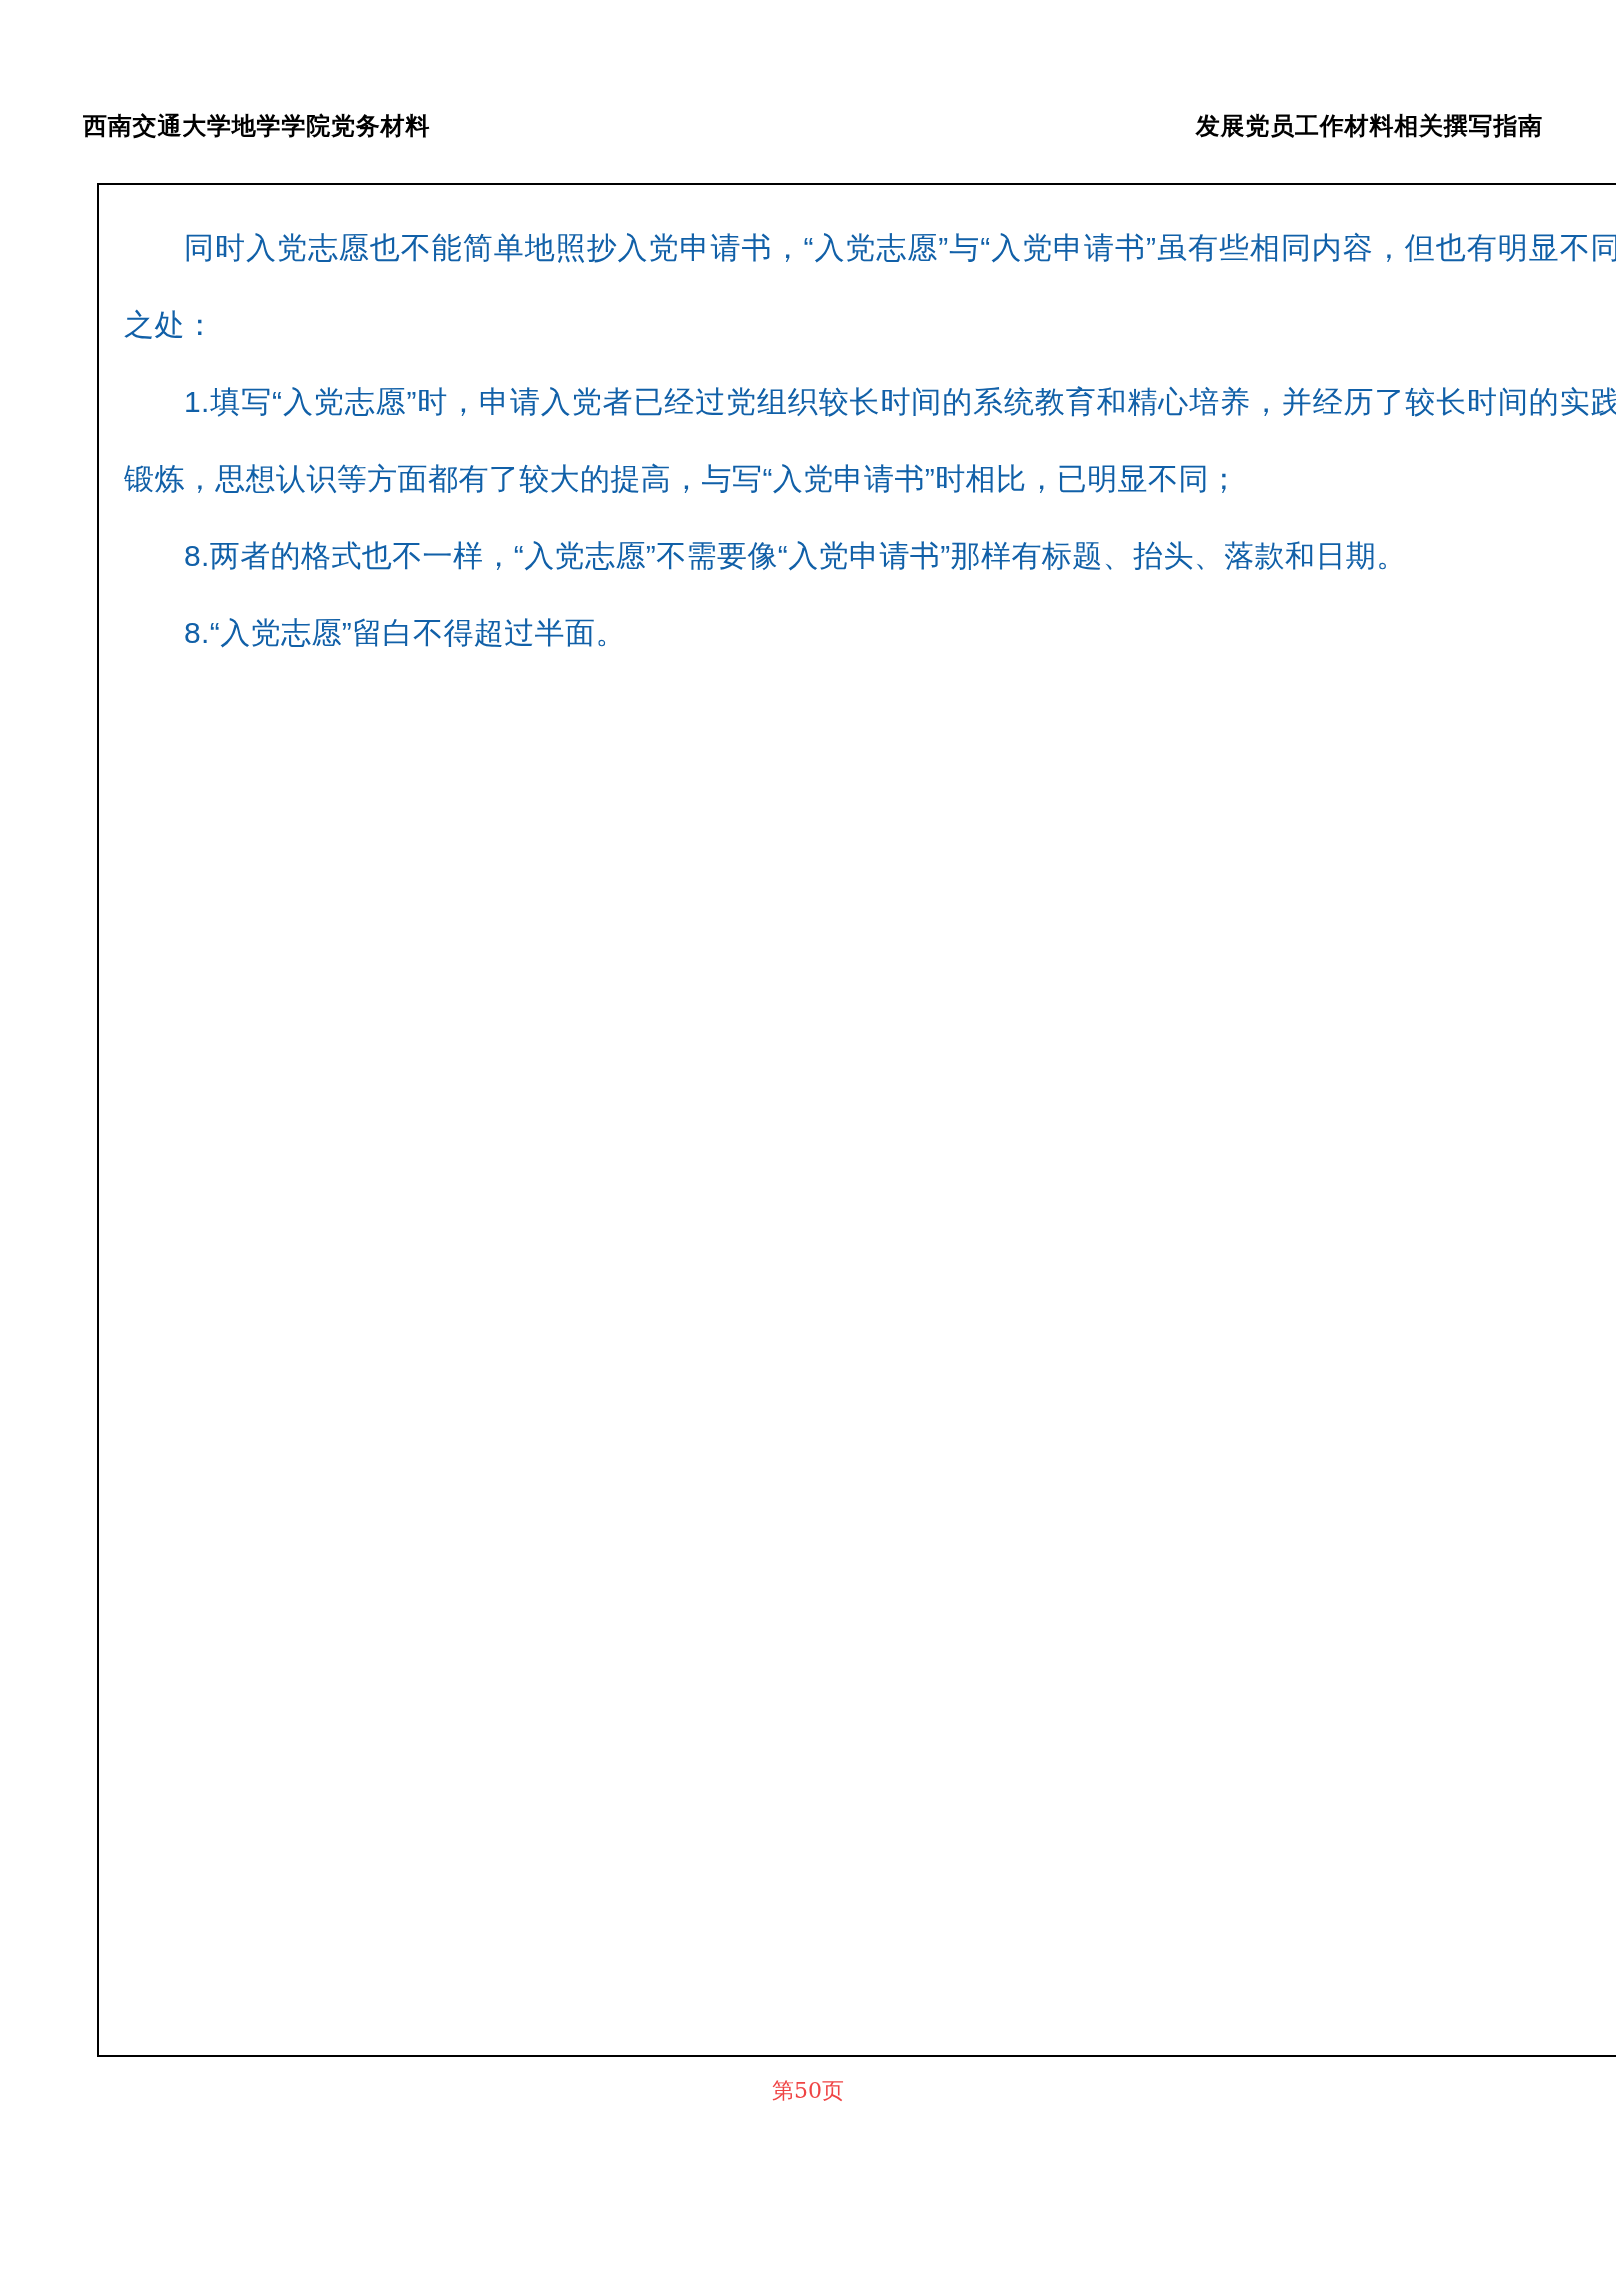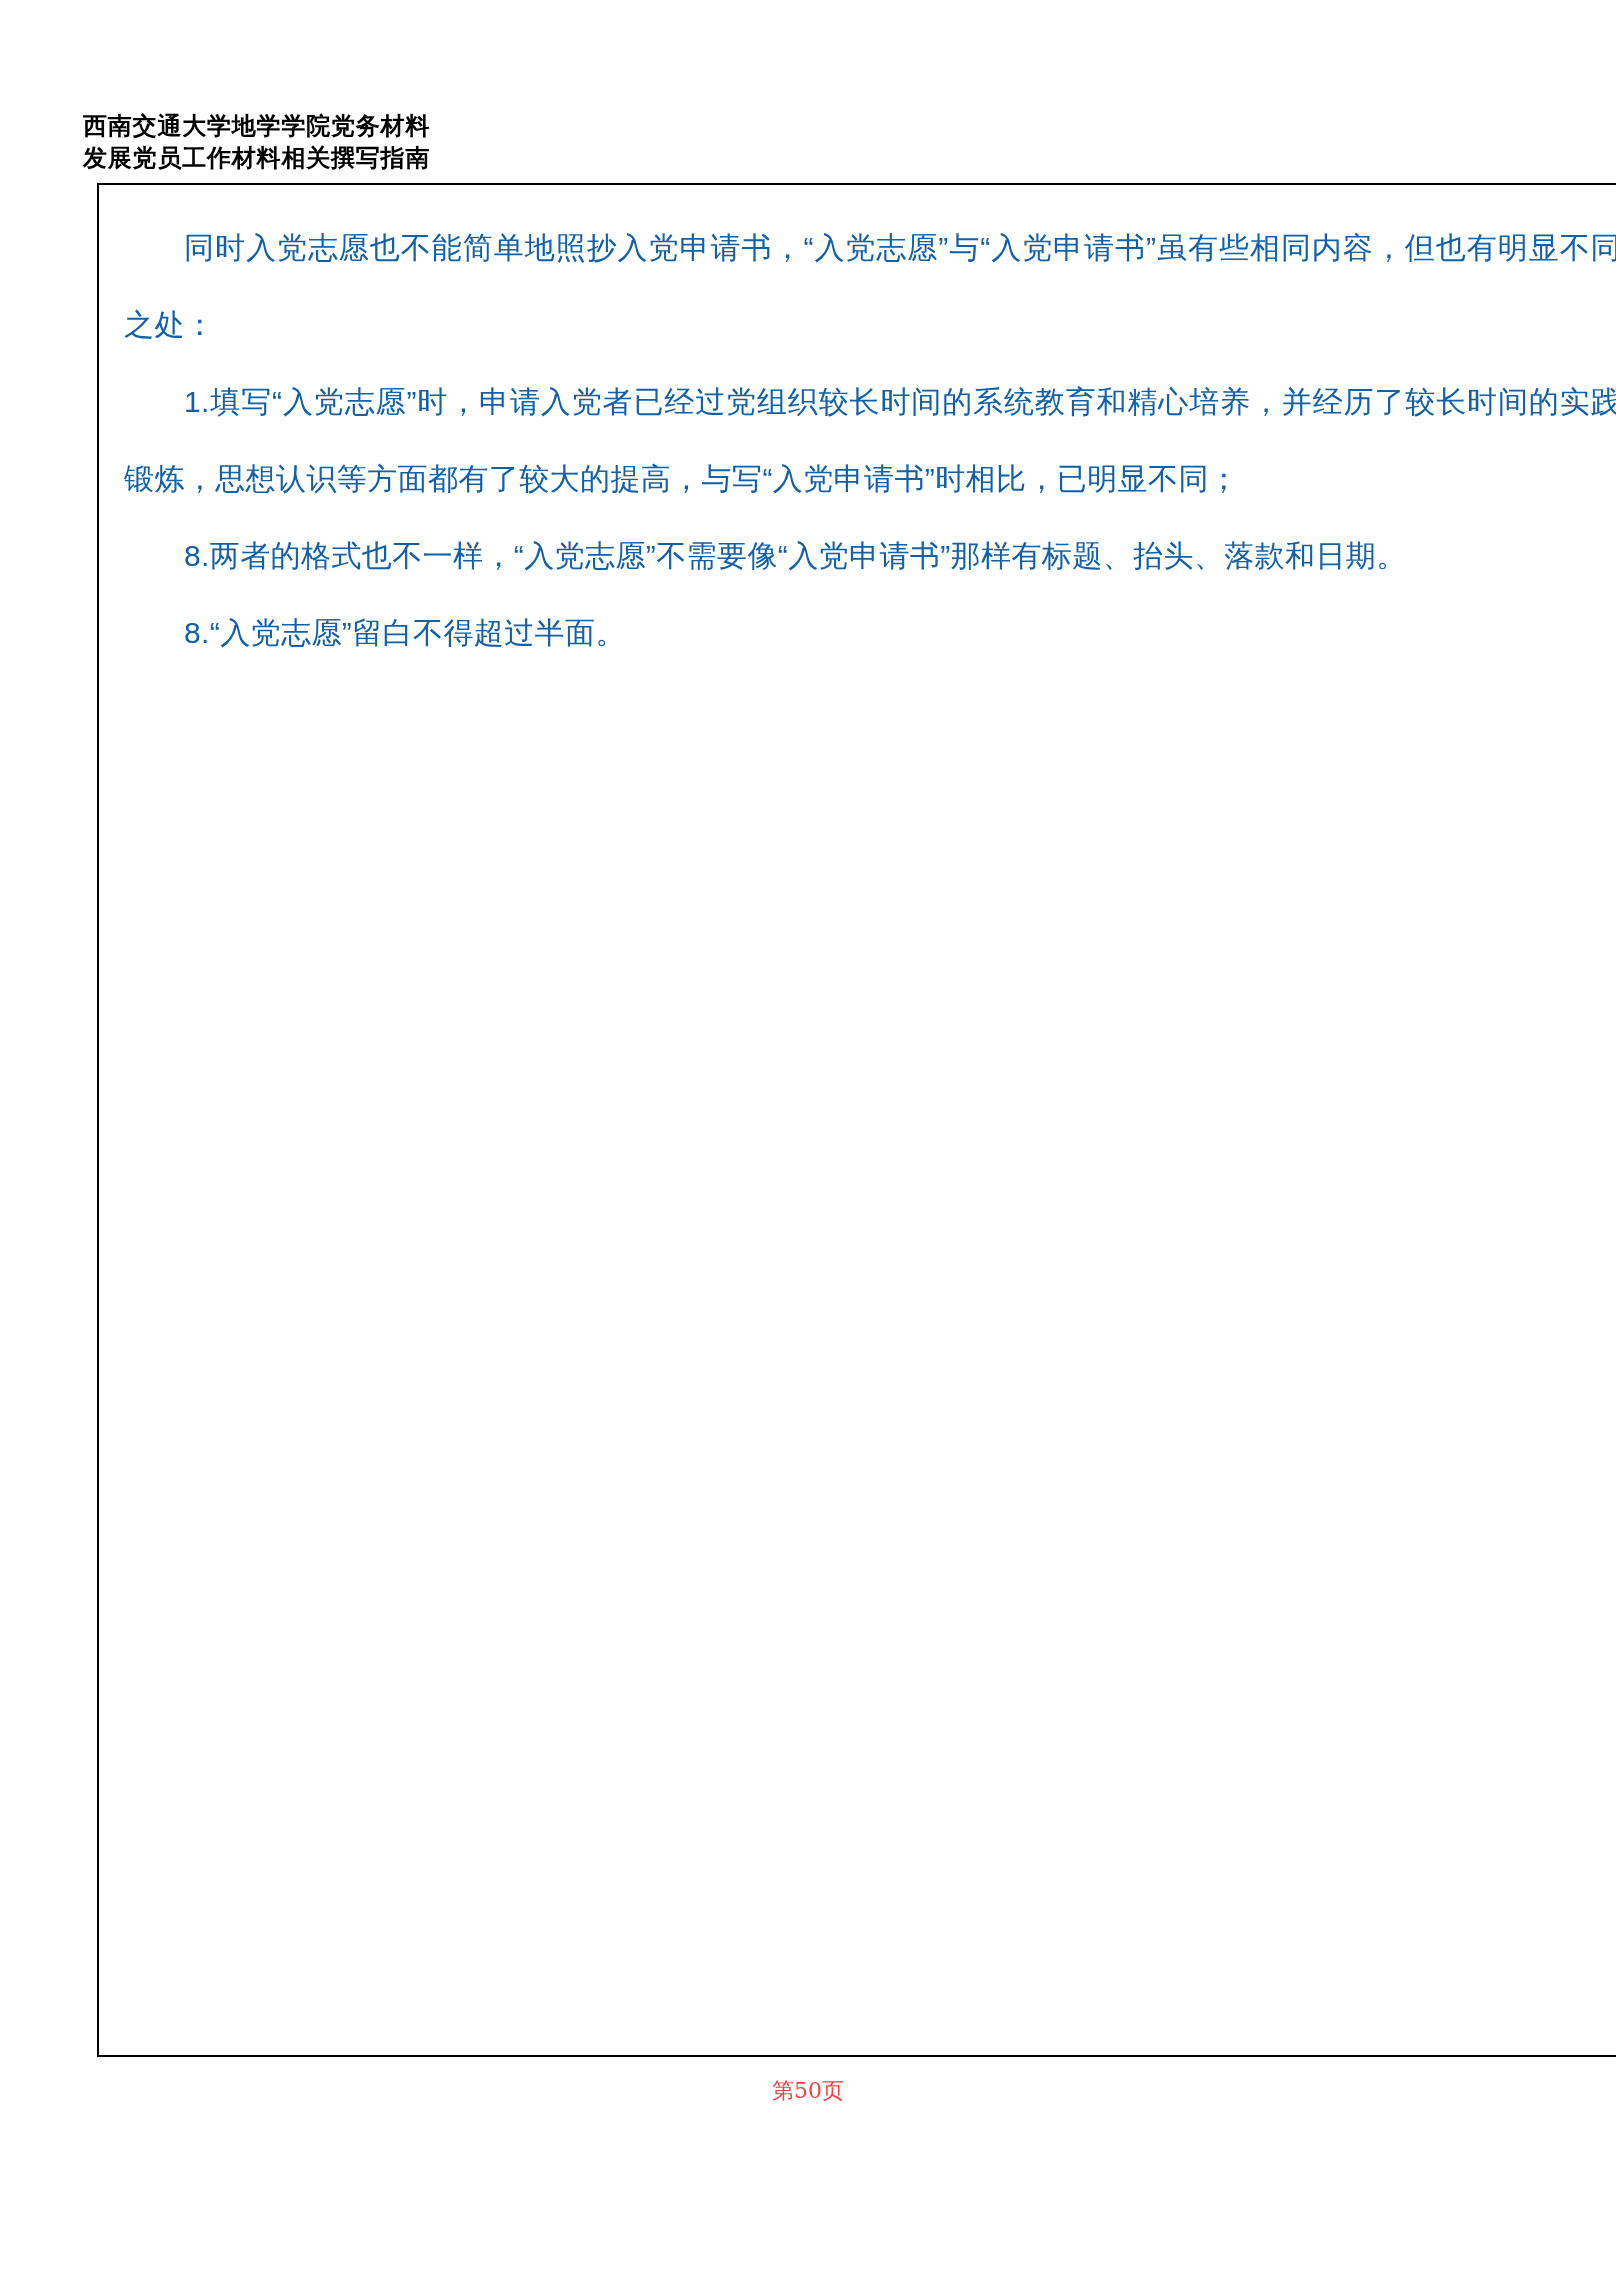--- a/index.html
+++ b/index.html
@@ -29,21 +29,20 @@
     left: 83px;
     width: 1460px;
     display: flex;
     justify-content: space-between;
     align-items: baseline;
     font-family: "DejaVu Serif", serif;
     font-size: 24px;
     font-weight: bold;
     color: #000000;
     letter-spacing: 0.8px;
-    flex-direction: column;
   }
   .header-left {
     white-space: nowrap;
   }
   .header-right {
     white-space: nowrap;
   }
   
   .content-frame {
     position: absolute;

